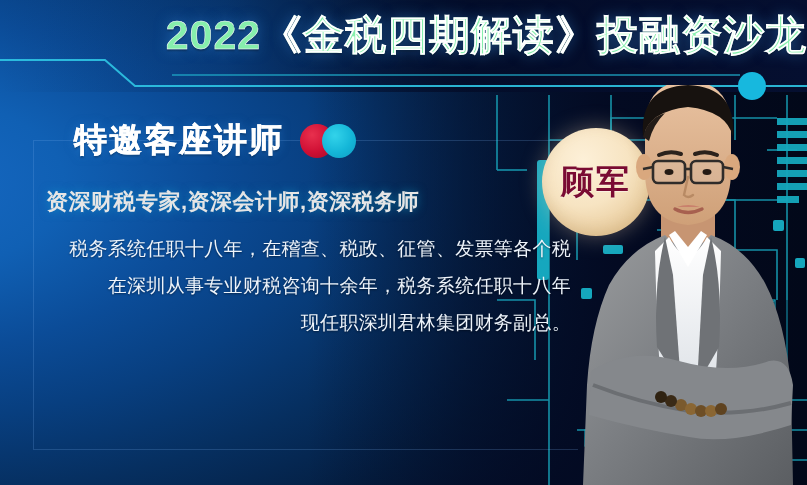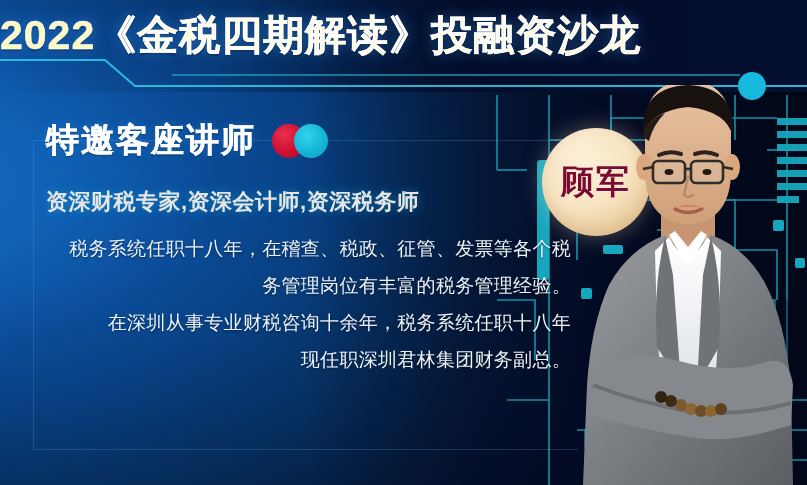--- a/index.html
+++ b/index.html
@@ -22,31 +22,32 @@
   }
   
   .circuit{position:absolute;top:0;right:0;width:330px;height:485px;opacity:.95;}
   
   .hdr-lines{position:absolute;top:0;left:0;width:807px;height:110px;}
   
   .panel-outline{position:absolute;left:33px;top:140px;width:545px;height:310px;
     border:1px solid rgba(120,175,235,.22);border-right:none;pointer-events:none;}
   
   .title{
-    position:absolute;left:0;right:0;top:10px;text-align:left;
-    font-size:41px;font-weight:bold;color:#fef9c3;letter-spacing:1px;
+    position:absolute;left:0;right:0;top:10px;text-align:right;
+    font-size:41px;font-weight:bold;color:#86efac;letter-spacing:1px;
     line-height:1.26;white-space:nowrap;
     text-shadow:0 0 14px rgba(60,150,235,.55), 0 2px 2px rgba(0,0,0,.35);
     -webkit-text-stroke:.5px #fff;
   }
   
   .sub-row{position:absolute;left:46px;top:118px;display:flex;align-items:center;gap:16px;}
   .sub-head{
     font-size:33px;font-weight:bold;color:#ffffff;letter-spacing:2px;
     text-shadow:0 0 10px rgba(50,140,225,.5),0 2px 2px rgba(0,0,0,.3);
+    margin-left:28px;
     -webkit-text-stroke:.4px #fff;
   }
   .dots{position:relative;width:70px;height:38px;}
   .dot{position:absolute;top:2px;width:34px;height:34px;border-radius:50%;}
   .dot-red{left:0;background:radial-gradient(circle at 36% 32%,#e8304e 0%,#cf0f34 55%,#a50b28 100%);}
   .dot-cyan{left:22px;background:radial-gradient(circle at 38% 34%,#33d3ea 0%,#14b6d8 55%,#0e9dc3 100%);}
   
   .creds{position:absolute;left:46px;top:187px;
     font-size:22px;font-weight:bold;color:#e5e5e5;letter-spacing:.5px;
     text-shadow:0 0 10px rgba(18,170,215,.55);}
@@ -158,21 +159,20 @@
     <div class="dots">
       <div class="dot dot-red"></div>
       <div class="dot dot-cyan"></div>
     </div>
   </div>
 
   <div class="creds">资深财税专家,资深会计师,资深税务师</div>
 
   <div class="bio">
     <p>税务系统任职十八年，在稽查、税政、征管、发票等各个税</p>
-    <p>务管理岗位有丰富的税务管理经验。</p>
     <p>在深圳从事专业财税咨询十余年，税务系统任职十八年</p>
     <p>现任职深圳君林集团财务副总。</p>
   </div>
 
   <div class="badge">
     <span>顾军</span>
   </div>
 
   <svg class="portrait" viewBox="0 0 238 400" xmlns="http://www.w3.org/2000/svg">
     <defs>

